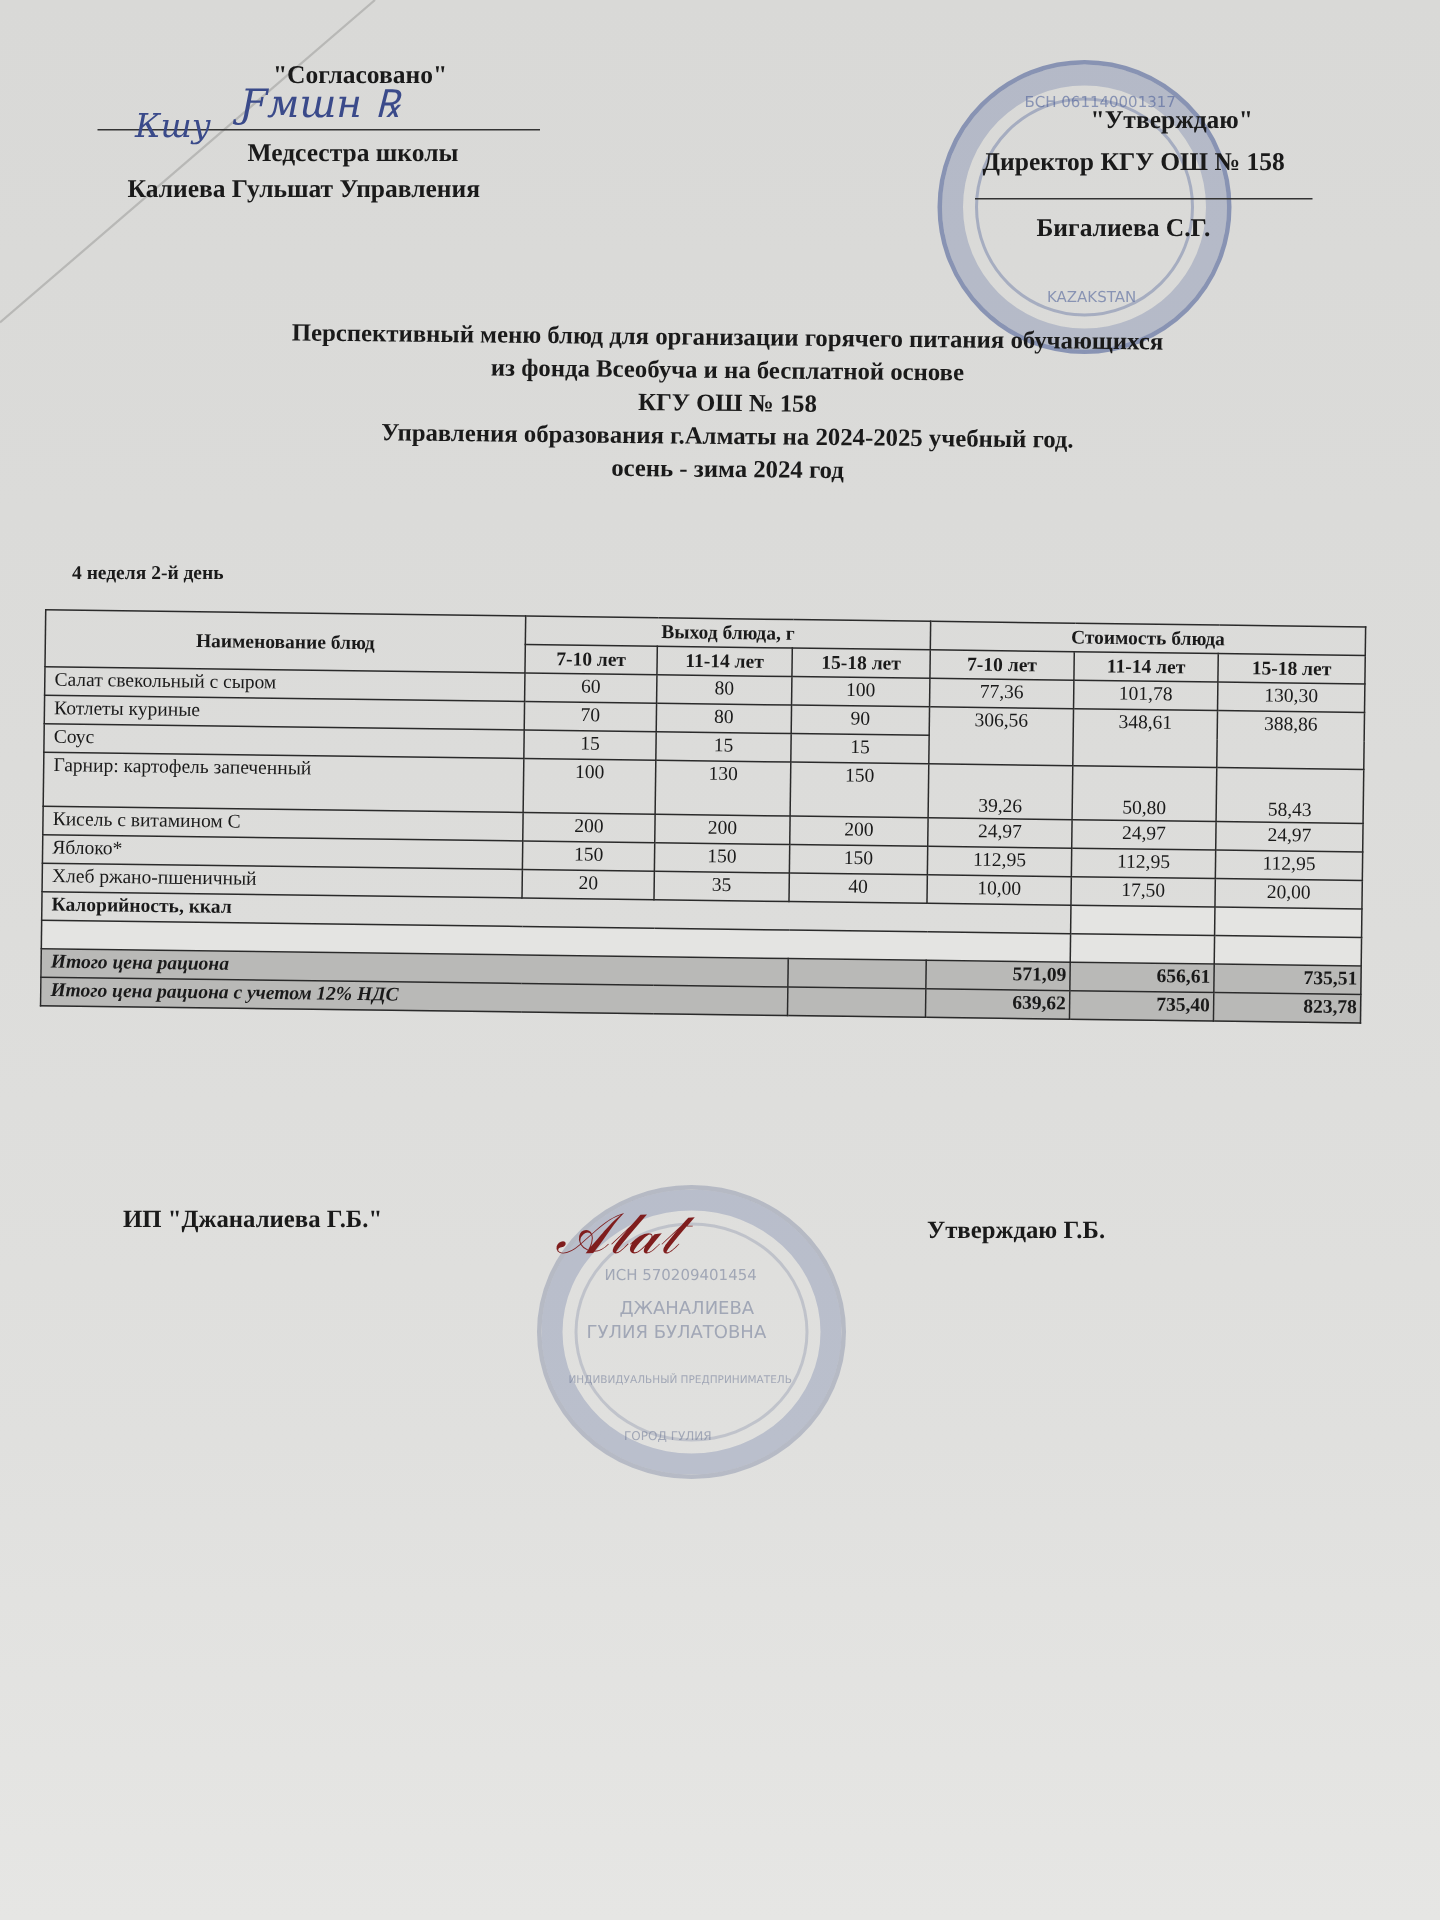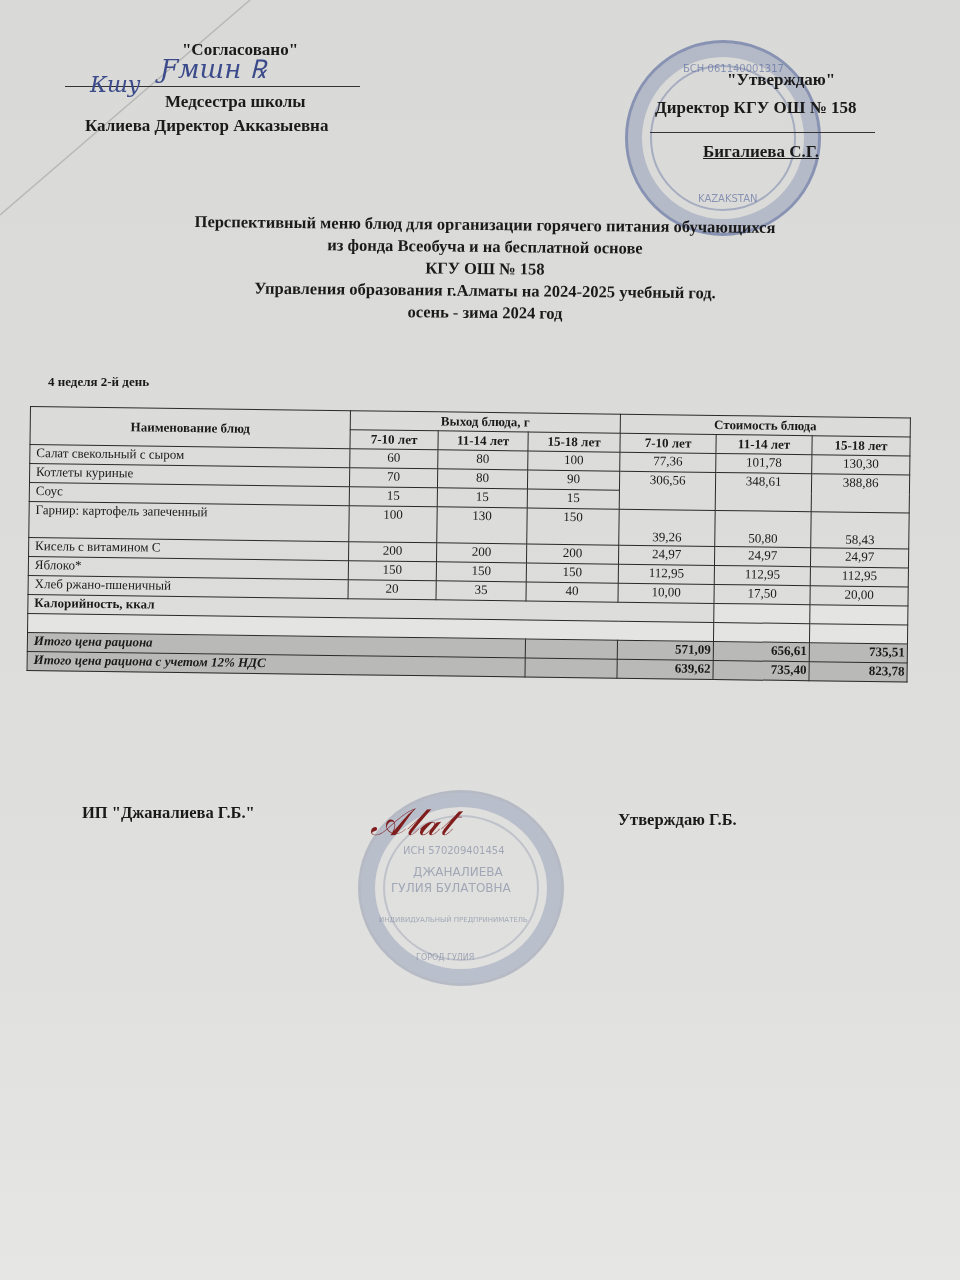--- a/index.html
+++ b/index.html
@@ -22,21 +22,21 @@
     position:absolute; border-radius:50%; border:3px solid rgba(70,90,150,0.55);
     box-shadow: inset 0 0 0 10px rgba(0,0,0,0), inset 0 0 0 14px rgba(70,90,150,0.25);
   }
   .stamp .inner { position:absolute; inset:22px; border-radius:50%; border:2px solid rgba(70,90,150,0.35); }
   .stamp-text { position:absolute; font-family:"DejaVu Sans", sans-serif; color:rgba(70,90,150,0.55); font-size:10px; white-space:nowrap; }
 
   .approved-right { position:absolute; left:655px; top:70px; width:240px; font-weight:bold; font-size:17px; }
   .approved-right .ap-label { position:absolute; left:72px; top:0; }
   .approved-right .ap-title { position:absolute; left:0; top:28px; white-space:nowrap; }
   .approved-right .ap-line { position:absolute; left:-5px; top:62px; width:225px; border-top:1.5px solid #333; }
-  .approved-right .ap-name { position:absolute; left:48px; top:72px;text-decoration:underline; }
+  .approved-right .ap-name { position:absolute; left:36px; top:72px; }
 
   .title-block { position:absolute; left:140px; top:214px; width:690px; text-align:center; font-weight:bold; font-size:16.5px; line-height:22px; }
   .title-block div { transform: rotate(0.6deg); }
 
   .day-label { position:absolute; left:48px; top:374px; font-weight:bold; font-size:13px; }
 
   .menu-table-wrap { position:absolute; left:30px; top:406px; width:882px; transform: rotate(0.75deg); transform-origin: left top; }
   table.menu { border-collapse:collapse; width:880px; font-size:13px; table-layout:fixed; }
   table.menu td, table.menu th { border:1.5px solid #2a2a2a; padding:0 4px; height:18px; vertical-align:top; }
   table.menu th { font-weight:bold; text-align:center; vertical-align:middle; }
@@ -54,21 +54,21 @@
 </head>
 <body>
 
 <svg class="fold" width="960" height="260">
   <line x1="250" y1="0" x2="0" y2="215" stroke="#b8b8b6" stroke-width="1.5"></line>
 </svg>
 
 <div class="approved-left">
   <div class="agreed">"Согласовано"</div>
   <div class="role">Медсестра школы</div>
-  <div class="name">Калиева Директор Акказыевна</div>
+  <div class="name">Калиева Гульшат Управления</div>
 </div>
 <div class="sig-line"></div>
 <div class="handwriting" style="left:160px;top:50px;">Ƒмшн ℞</div>
 <div class="handwriting" style="left:70px;top:72px;font-size:22px;margin-left:20px;">Кшу</div>
 
 <div class="stamp" style="left:625px;top:40px;width:190px;height:190px;">
   <div class="inner"></div>
   <div class="stamp-text" style="left:55px;top:20px;">БСН 061140001317</div>
   <div class="stamp-text" style="left:70px;top:150px;">KAZAKSTAN</div>
 </div>

